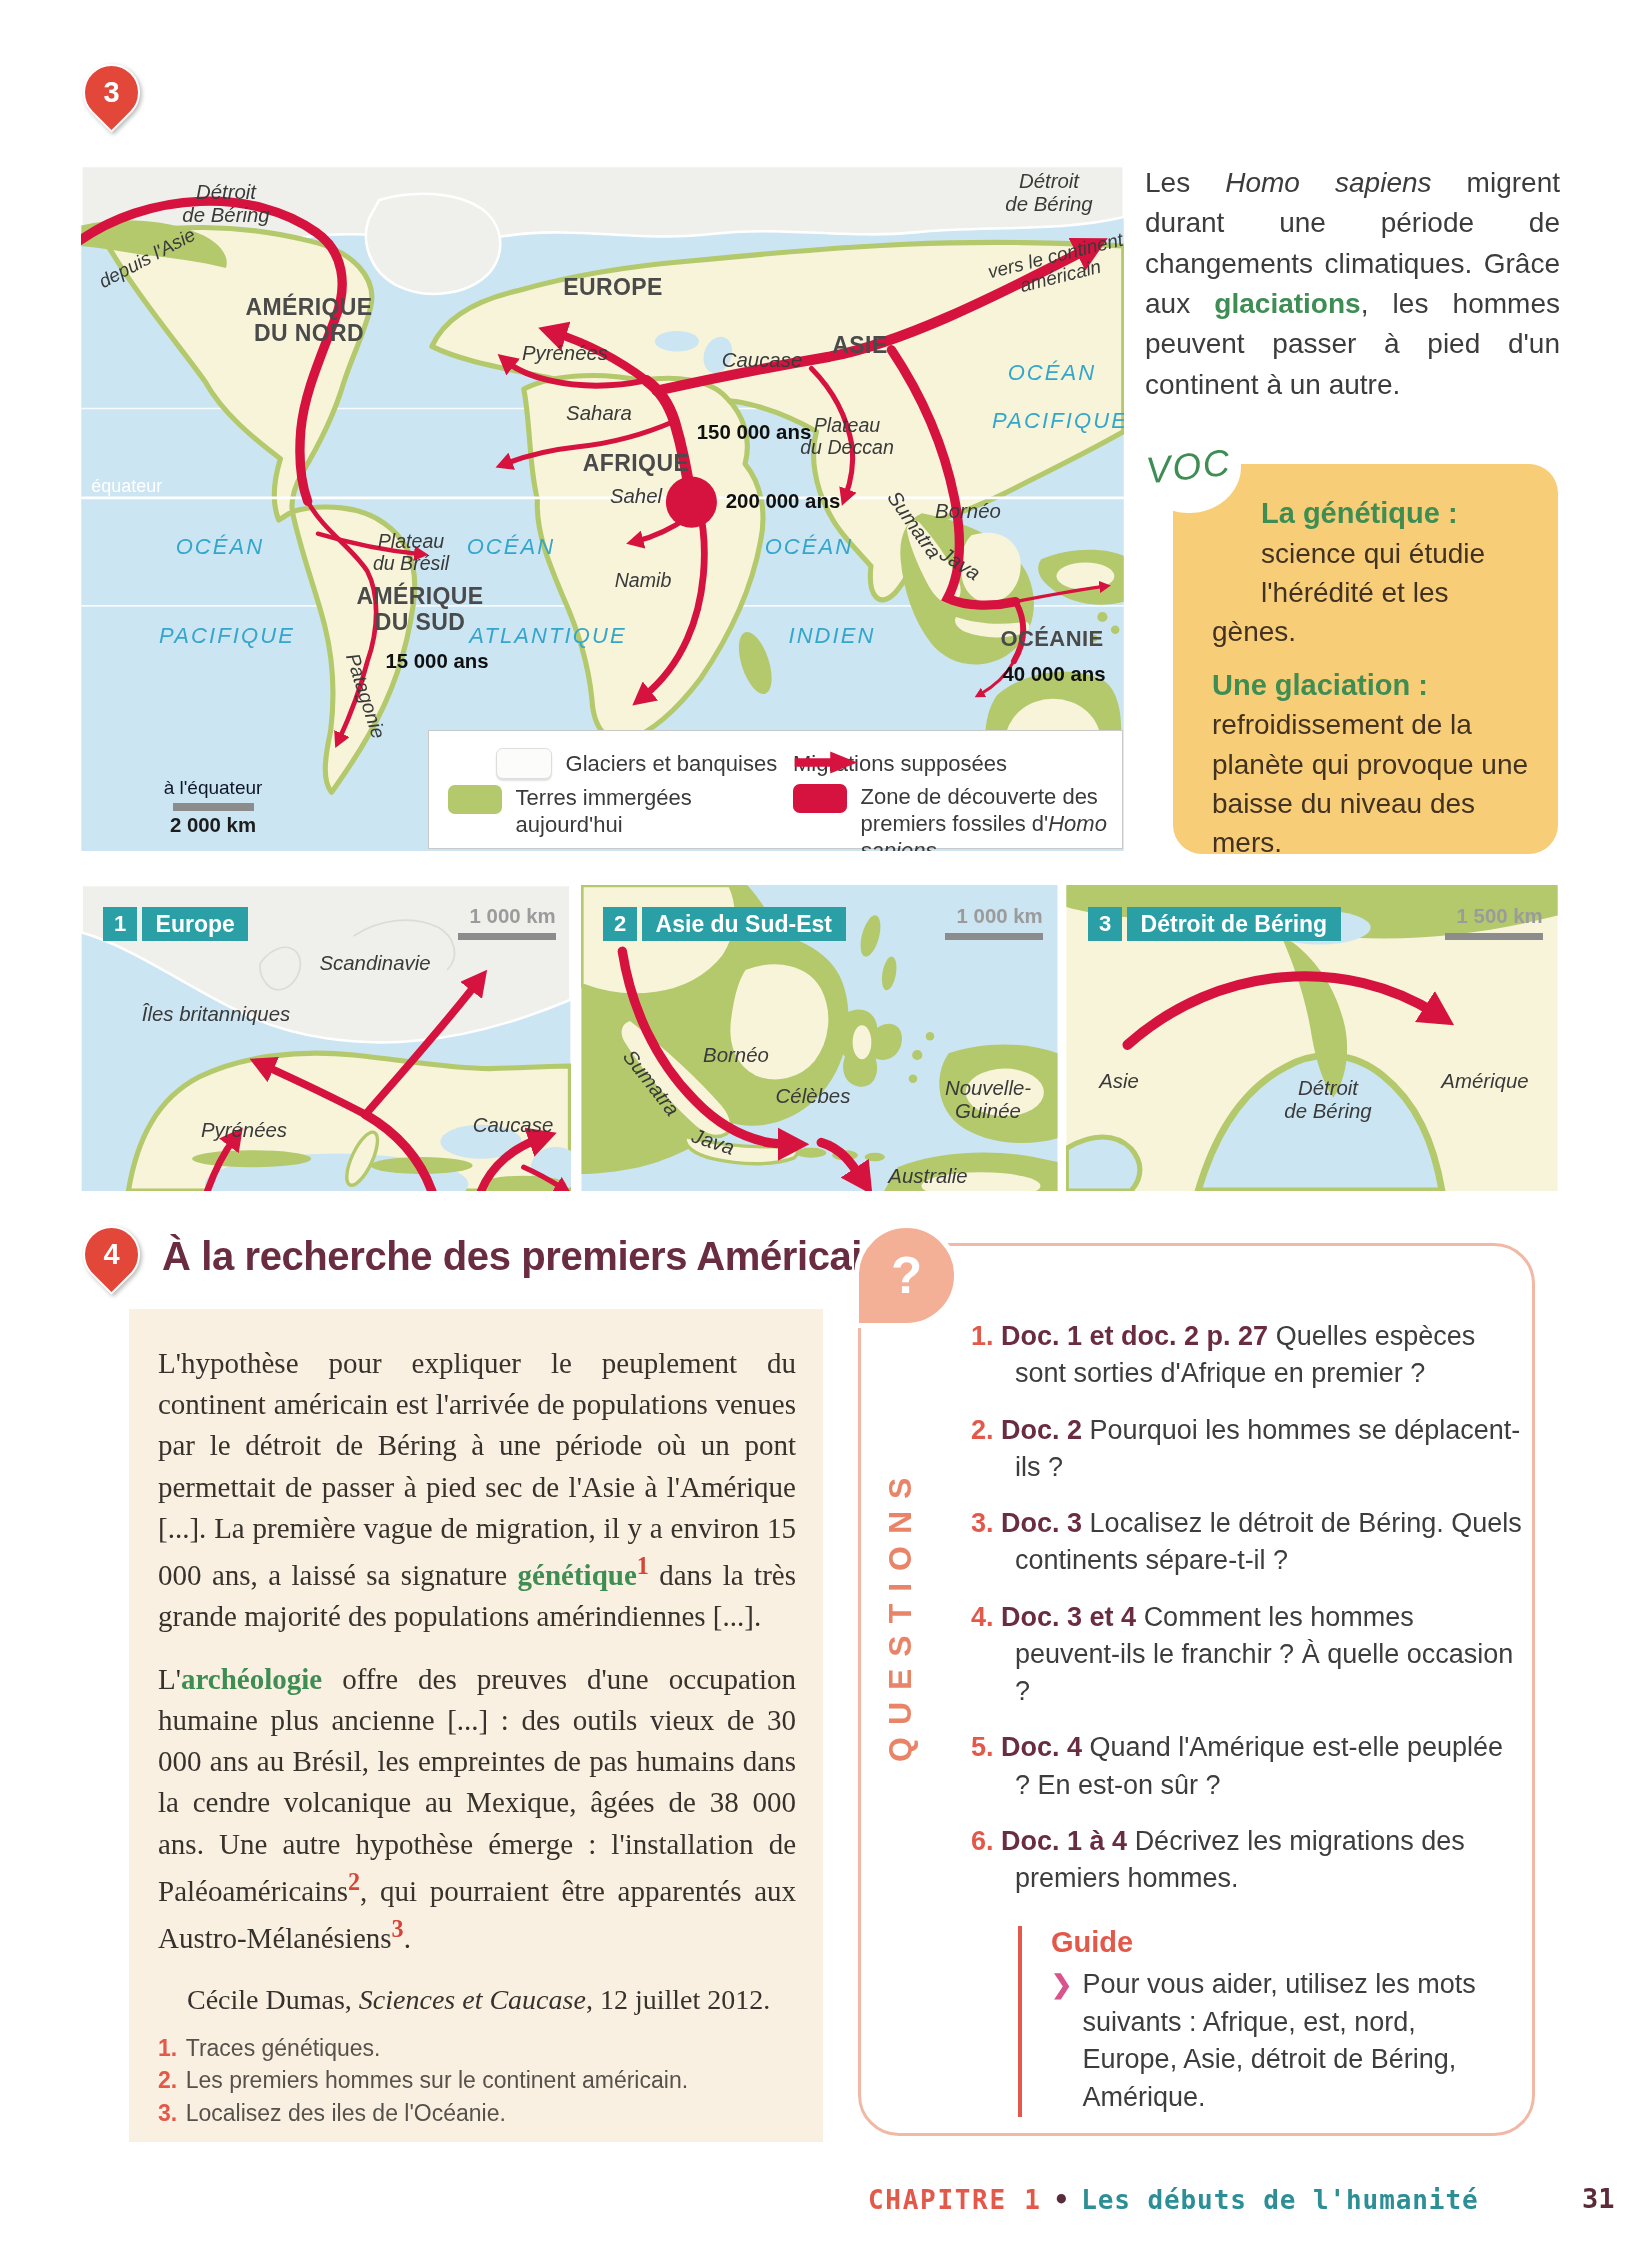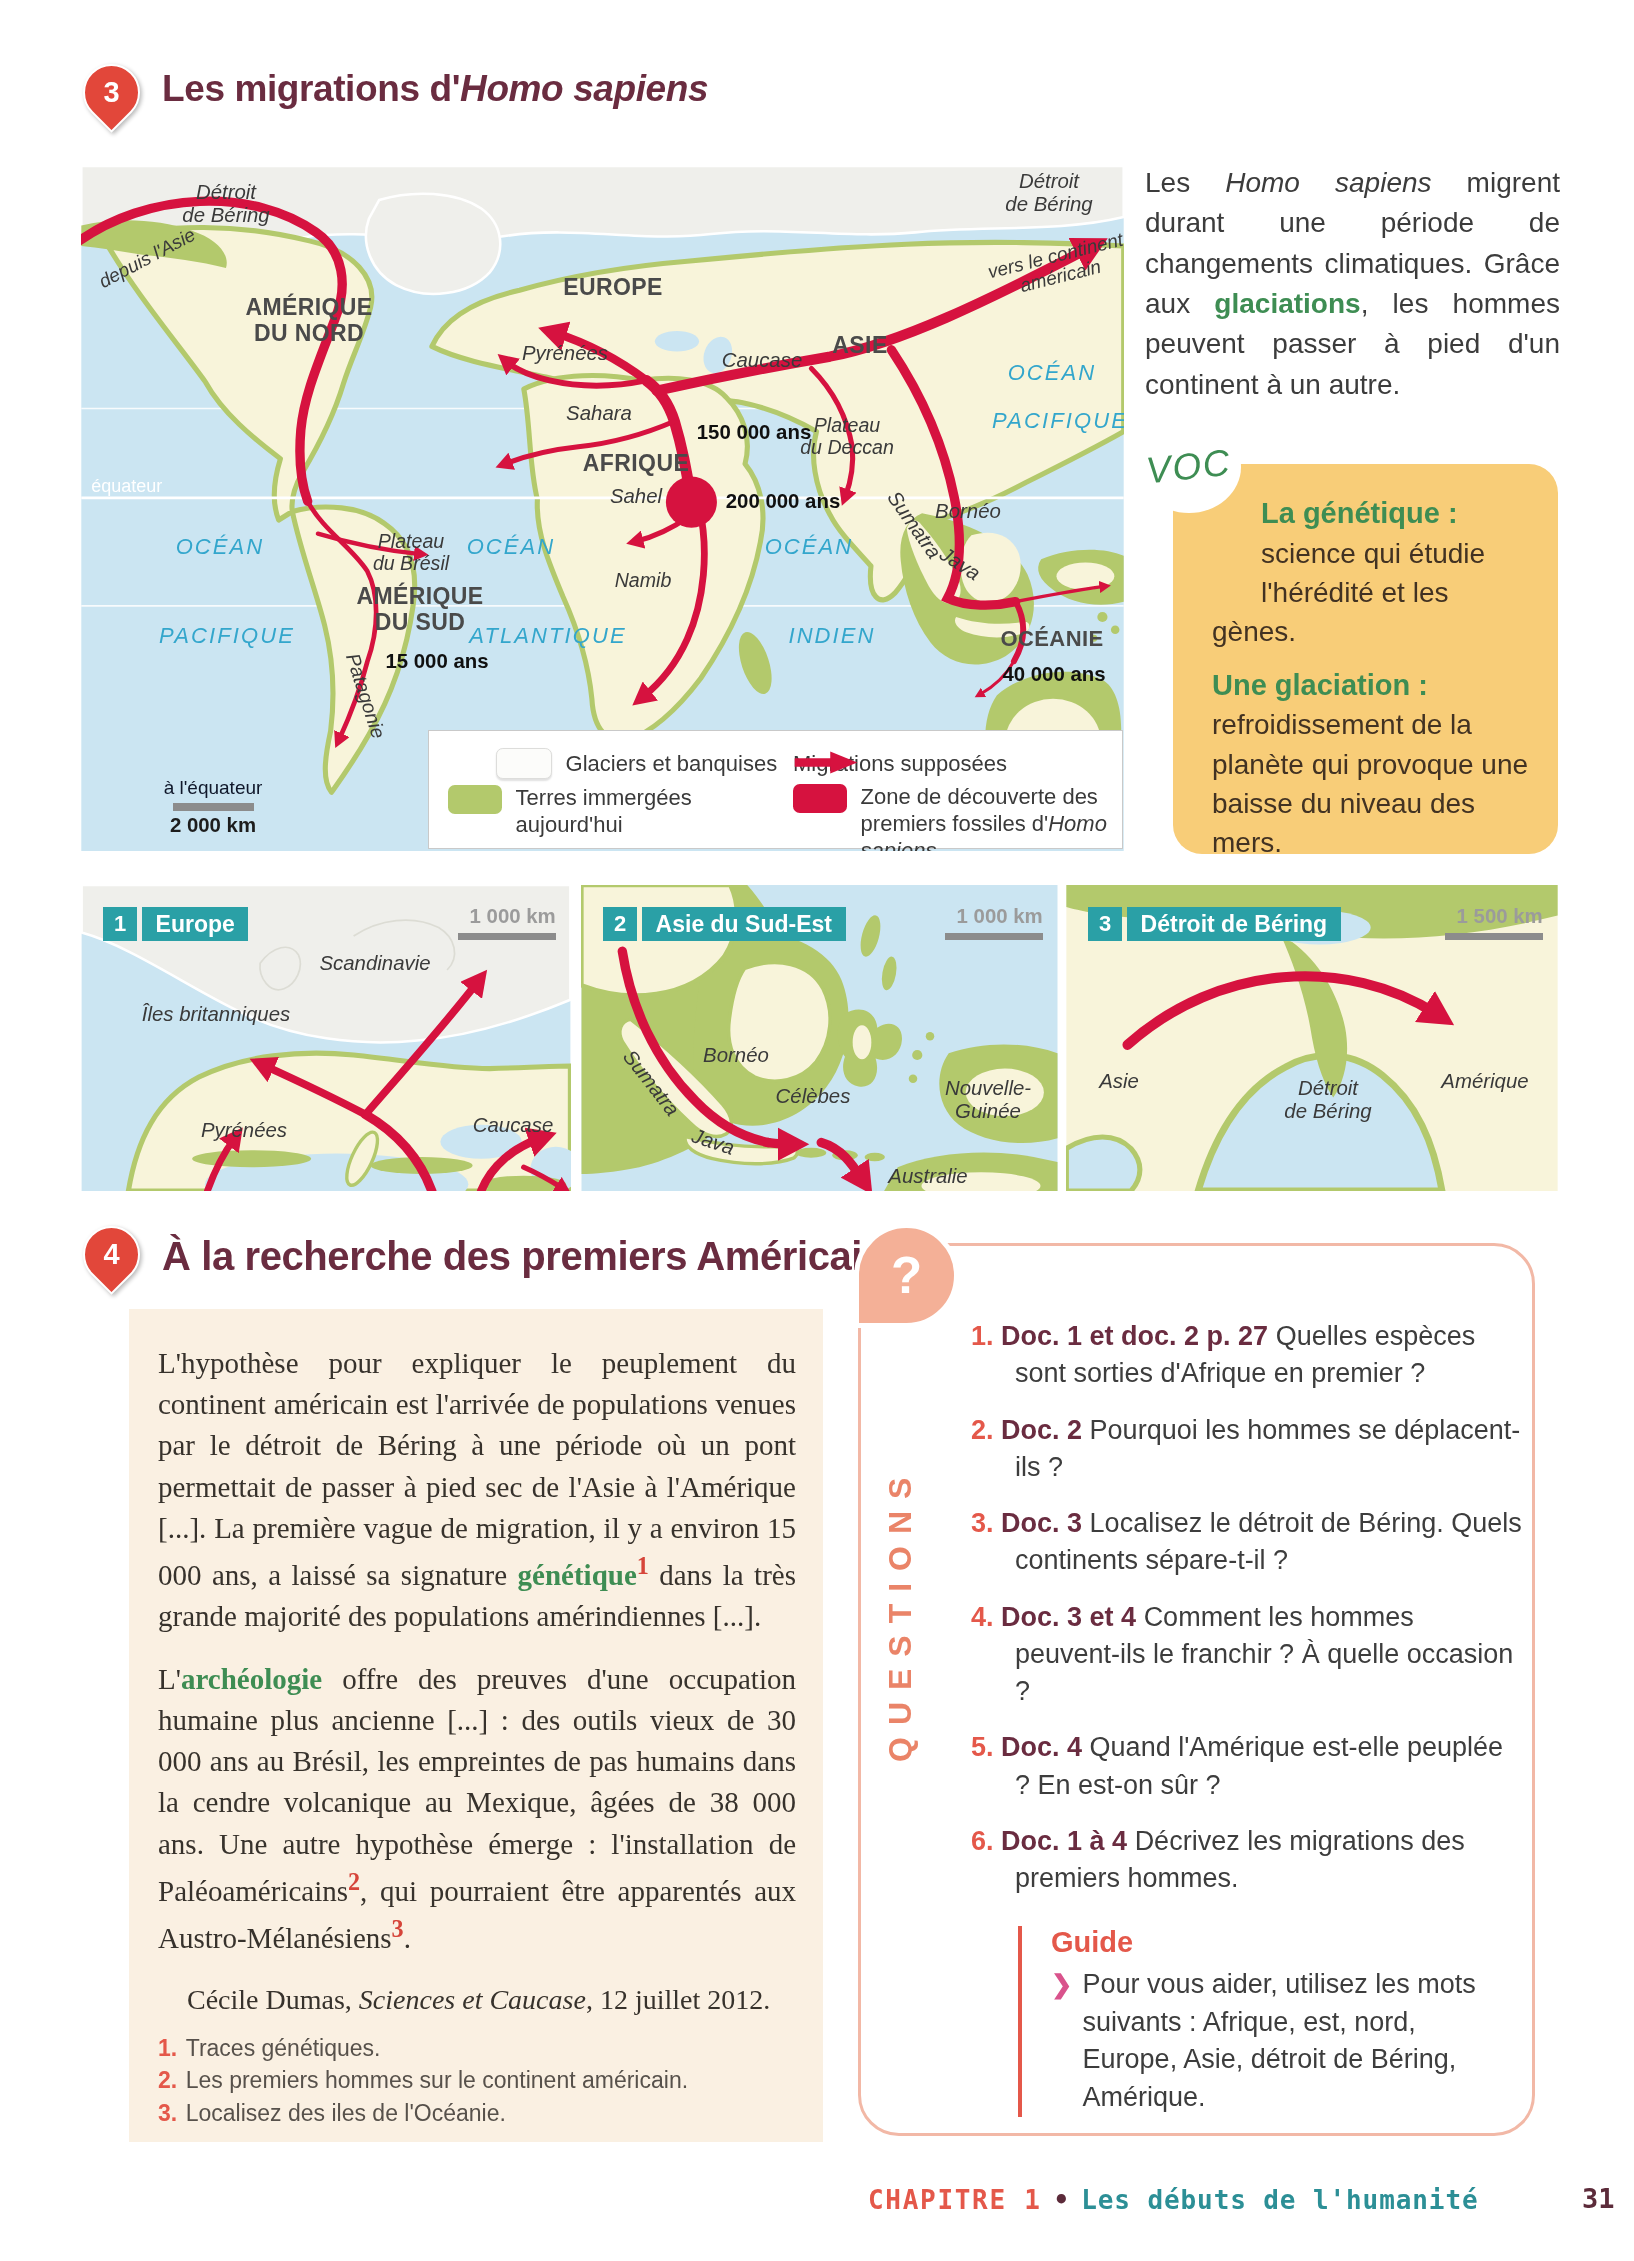--- a/index.html
+++ b/index.html
@@ -107,23 +107,20 @@
   .f-page{position:absolute;left:1582px;top:2183px;font-family:"DejaVu Sans Mono",monospace;
           font-weight:bold;font-size:27px;color:#5c2b3a;}
 </style>
 </head>
 <body>
 
 <div class="page">
 
   <div class="pin" style="left:83px;top:64px;">
     <span>3</span>
-  </div>
-  <div class="sec-title" style="left:162px;top:68px;font-size:37px;">
-    <span>Les migrations d'</span><span class="it">Homo sapiens</span>
   </div>
 
   <div class="main-map">
     <svg width="1043" height="685" viewBox="0 0 1225 805">
       <defs>
         <marker id="arr" markerUnits="strokeWidth" markerWidth="3.6" markerHeight="3.6" refX="1.4" refY="1.8" orient="auto">
           <path d="M0,0 L3.4,1.8 L0,3.6 Z" fill="#d6123f"></path>
         </marker>
       </defs>
       <rect width="1225" height="805" fill="#cbe5f2"></rect>

